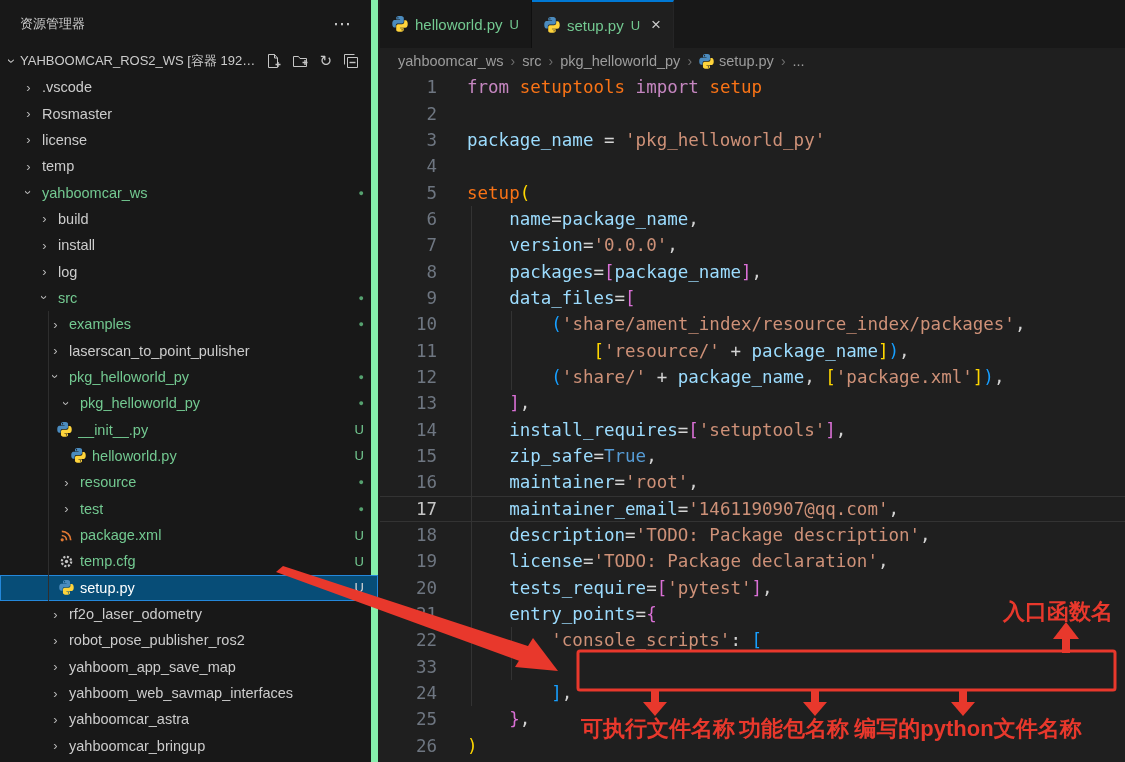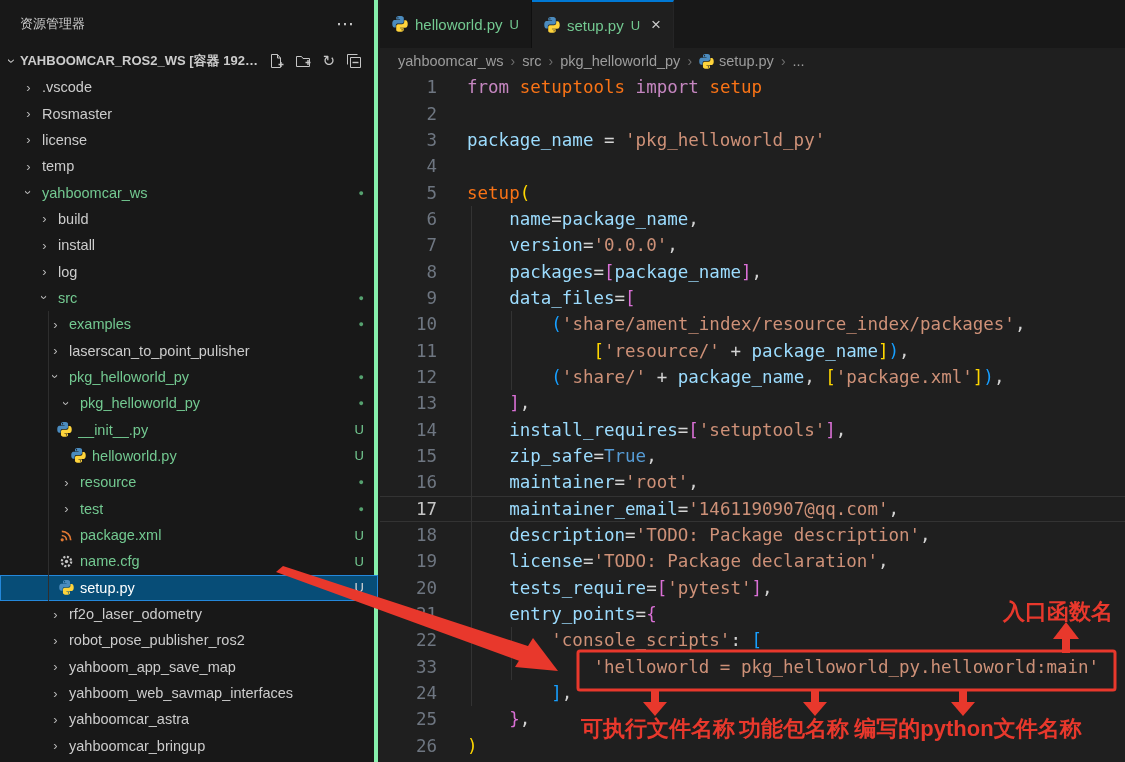--- a/index.html
+++ b/index.html
@@ -2,28 +2,28 @@
 <html><head>
 <meta charset="utf-8">
 <style>
   * { margin:0; padding:0; box-sizing:border-box; }
   html,body { background:#1f1f1f; }
   .app { position:relative; width:1125px; height:762px; overflow:hidden;
          background:#1f1f1f; font-family:"Liberation Sans","DejaVu Sans",sans-serif; }
 
   
   .sidebar { position:absolute; left:0; top:0; width:378px; height:762px;
-             background:#181818; border-right:4px solid #86efac; }
+             background:#181818; border-right:7px solid #86efac; }
   .sb-header { height:48px; display:flex; align-items:center; padding:0 18px 0 20px; }
   .sb-title { color:#cccccc; font-size:13px; }
   .sb-more { margin-left:auto; color:#cccccc; font-size:18px; letter-spacing:2px; cursor:pointer; }
   .ws-row { height:26px; display:flex; align-items:center; padding:0 12px 0 4px; color:#c8c8c8; }
   .ws-chevron { display:inline-block; width:16px; color:#cccccc; font-size:14px;
                 transform:rotate(90deg); text-align:center; }
-  .ws-label { font-weight:bold; font-size:13px; color:#cccccc; white-space:nowrap; overflow:hidden; }
+  .ws-label { font-weight:normal; font-size:13px; color:#cccccc; white-space:nowrap; overflow:hidden; }
   .ws-actions { margin-left:auto; display:flex; gap:11px; align-items:center; }
   .ws-actions svg { width:16px; height:16px; display:block; }
   .icon-refresh { color:#c5c5c5; font-size:15px; line-height:16px; }
 
   .tree { position:absolute; top:74px; left:0; width:378px; }
   .trow { position:relative; height:26.35px; display:flex; align-items:center;
           color:#cccccc; font-size:14.5px; cursor:pointer; white-space:nowrap; }
   .trow .twisty { display:inline-block; width:17px; text-align:center; color:#b8b8b8;
                   font-size:13px; flex:0 0 17px; }
   .trow .twisty.open { transform:rotate(90deg); }
@@ -229,21 +229,21 @@
           </span>
           <span class="tlabel">package.xml</span>
           <span class="tbadge">U</span>
         </div>
         <div class="trow green" style="padding-left: 58px;">
           <span class="ficon">
             <svg>
               <use href="#i-gear"></use>
             </svg>
           </span>
-          <span class="tlabel">name.cfg</span>
+          <span class="tlabel">temp.cfg</span>
           <span class="tbadge">U</span>
         </div>
         <div class="trow selected" style="padding-left: 58px;">
           <span class="ficon">
             <svg>
               <use href="#i-python"></use>
             </svg>
           </span>
           <span class="tlabel">setup.py</span>
           <span class="tbadge">U</span>
@@ -408,21 +408,20 @@
         <div class="cline">
           <span class="ln">21</span>
           <span class="ct"><span class="tk-p">    </span><span class="tk-v">entry_points</span><span class="tk-p">=</span><span class="tk-m">{</span></span>
         </div>
         <div class="cline">
           <span class="ln">22</span>
           <span class="ct"><span class="tk-p">        </span><span class="tk-s">'console_scripts'</span><span class="tk-p">: </span><span class="tk-b">[</span></span>
         </div>
         <div class="cline">
           <span class="ln">33</span>
-          <span class="ct"><span class="tk-p">            </span><span class="tk-s">'helloworld = pkg_helloworld_py.helloworld:main'</span></span>
         </div>
         <div class="cline">
           <span class="ln">24</span>
           <span class="ct"><span class="tk-p">        </span><span class="tk-b">]</span><span class="tk-p">,</span></span>
         </div>
         <div class="cline">
           <span class="ln">25</span>
           <span class="ct"><span class="tk-p">    </span><span class="tk-m">}</span><span class="tk-p">,</span></span>
         </div>
         <div class="cline">

